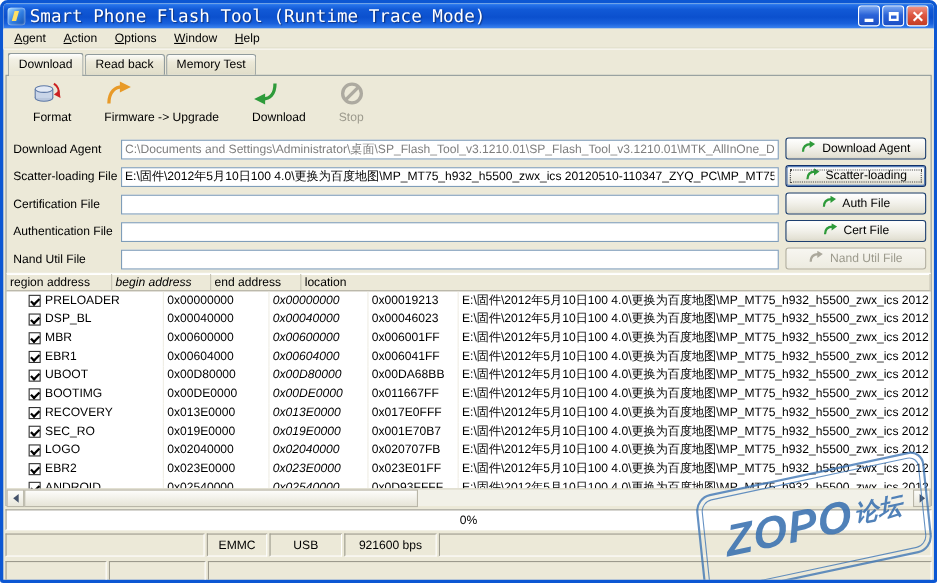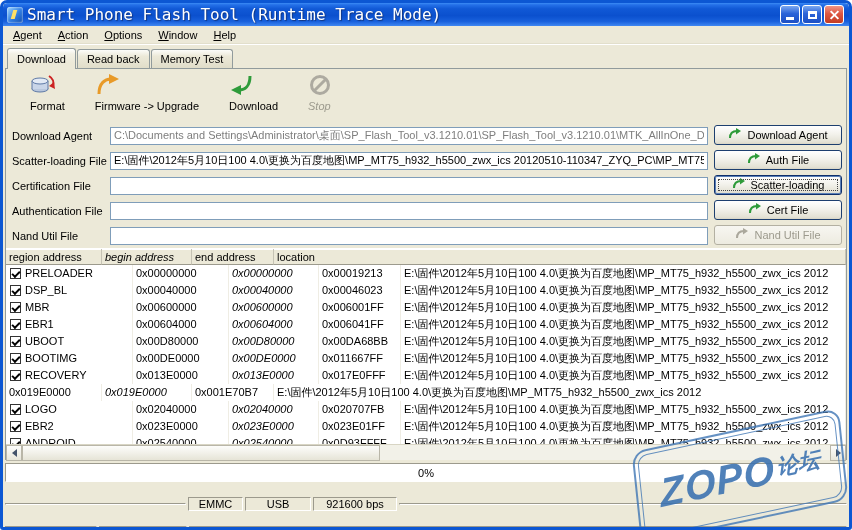--- a/index.html
+++ b/index.html
@@ -45,21 +45,21 @@
     margin-bottom:-1px;position:relative;z-index:3;}
 
   
   .tabpage{margin:0 2px;height:392px;border:1px solid #919B9C;background:#ECE9D8;
     display:flex;flex-direction:column;position:relative;z-index:1;}
 
   
   .toolbar{height:52px;flex:none;display:flex;padding:4px 0 0 24px;}
   .tool{display:flex;flex-direction:column;margin-right:30px;cursor:default;}
   .tool .tool-label{margin-top:1px;white-space:nowrap;}
-  .tool.disabled .tool-label{color:#9C9A8D;font-style:italic;}
+  .tool.disabled .tool-label{color:#9C9A8D;}
   .cbgroup{display:flex;align-items:center;gap:6px;margin:13px 0 0 24px;}
   .cb{width:13px;height:13px;background:#fff;border:1px solid #6B87A5;box-shadow:inset 1px 1px 2px #CFD9E4;}
 
   
   .form{flex:none;display:flex;padding:2px 3px 0 6px;}
   .fleft{flex:1;min-width:0;}
   .frow{display:flex;align-items:center;height:25px;}
   .flabel{width:98px;flex:none;white-space:nowrap;}
   .finput{flex:1;min-width:0;height:18px;border:1px solid #7F9DB9;background:#fff;
     font:11px "Liberation Sans",sans-serif;padding:1px 3px;margin-right:6px;}
@@ -77,39 +77,39 @@
   .th{padding:0 3px;border-right:1px solid #C6C3B4;border-bottom:1px solid #9C9A8D;
     box-shadow:inset 0 1px 0 #FFFFFF;white-space:nowrap;overflow:hidden;}
   .c0{width:127px;flex:none;}
   .c1{width:96px;flex:none;}
   .c2{width:90px;flex:none;font-style:italic;}
   .c3{width:82px;flex:none;}
   .c4{flex:1;min-width:0;}
   .tbody{height:179px;flex:none;overflow:hidden;background:#fff;}
   .trow{display:flex;height:17px;line-height:17px;}
   .td{padding:0 3px;border-right:1px solid #EFEDE4;white-space:nowrap;overflow:hidden;}
-  .td.c0{display:flex;align-items:center;gap:4px;padding-left:4px;}
+  .td.c0{display:flex;align-items:center;gap:4px;padding-left:4px;margin-left:16px;}
   .chk{width:11px;height:11px;border:1px solid #333;background:#fff;position:relative;flex:none;}
   .chk::after{content:"";position:absolute;left:1px;top:2px;width:6px;height:3px;
     border-left:2px solid #000;border-bottom:2px solid #000;transform:rotate(-45deg);}
 
   
   .hscroll{flex:none;height:16px;display:flex;background:#F2F1E8;border-top:1px solid #D8D5C4;}
   .sbtn{width:16px;height:16px;flex:none;background:linear-gradient(180deg,#FDFDFB,#E8E6DA);
     border:1px solid #B9B6A8;display:flex;align-items:center;justify-content:center;}
   .tri-left{width:0;height:0;border:4px solid transparent;border-right:5px solid #44536B;margin-left:-4px;}
   .tri-right{width:0;height:0;border:4px solid transparent;border-left:5px solid #44536B;margin-right:-4px;}
   .strack{flex:1;position:relative;}
   .sthumb{position:absolute;left:0;top:0;width:358px;height:16px;border:1px solid #B9B6A8;
     background:linear-gradient(180deg,#FDFDFB,#E6E4D7);}
 
   
   .sunken{border:1px solid;border-color:#9C9A8D #FFFFFF #FFFFFF #9C9A8D;}
   .progress{margin:3px 2px 0;height:19px;background:#fff;display:flex;align-items:center;justify-content:center;}
-  .statusbar{margin:3px 2px 4px;height:37px;display:flex;gap:2px;align-items:center;}
+  .statusbar{margin:3px 2px 4px;height:21px;display:flex;gap:2px;}
   .statusbar2{margin:3px 2px 0;height:24px;display:flex;gap:2px;}
   .seg{display:flex;align-items:center;justify-content:center;white-space:nowrap;}
   .s0{width:181px;flex:none;}
   .s1{width:55px;flex:none;}
   .s2{width:66px;flex:none;}
   .s3{width:84px;flex:none;}
   .sfill{flex:1;}
   .b0{width:92px;flex:none;}
   .b1{width:88px;flex:none;}
 
@@ -225,34 +225,34 @@
         </div>
       </div>
       <div class="fright">
         <span class="xpbtn">
           <span><svg viewBox="0 0 14 12" width="14" height="12">
                 <path d="M2 10 C2 5 5 3 9 3" fill="none" stroke="#2E9B3A" stroke-width="2"></path>
                 <polygon points="8,0 13,3 8,6.5" fill="#2E9B3A"></polygon>
               </svg></span>
           <span>Download Agent</span>
         </span>
+        <span class="xpbtn focused">
+          <span><svg viewBox="0 0 14 12" width="14" height="12">
+                <path d="M2 10 C2 5 5 3 9 3" fill="none" stroke="#2E9B3A" stroke-width="2"></path>
+                <polygon points="8,0 13,3 8,6.5" fill="#2E9B3A"></polygon>
+              </svg></span>
+          <span>Scatter-loading</span>
+        </span>
         <span class="xpbtn">
           <span><svg viewBox="0 0 14 12" width="14" height="12">
                 <path d="M2 10 C2 5 5 3 9 3" fill="none" stroke="#2E9B3A" stroke-width="2"></path>
                 <polygon points="8,0 13,3 8,6.5" fill="#2E9B3A"></polygon>
               </svg></span>
           <span>Auth File</span>
         </span>
-        <span class="xpbtn focused">
-          <span><svg viewBox="0 0 14 12" width="14" height="12">
-                <path d="M2 10 C2 5 5 3 9 3" fill="none" stroke="#2E9B3A" stroke-width="2"></path>
-                <polygon points="8,0 13,3 8,6.5" fill="#2E9B3A"></polygon>
-              </svg></span>
-          <span>Scatter-loading</span>
-        </span>
         <span class="xpbtn">
           <span><svg viewBox="0 0 14 12" width="14" height="12">
                 <path d="M2 10 C2 5 5 3 9 3" fill="none" stroke="#2E9B3A" stroke-width="2"></path>
                 <polygon points="8,0 13,3 8,6.5" fill="#2E9B3A"></polygon>
               </svg></span>
           <span>Cert File</span>
         </span>
         <span class="xpbtn disabled">
           <span><svg viewBox="0 0 14 12" width="14" height="12">
                 <path d="M2 10 C2 5 5 3 9 3" fill="none" stroke="#ABA89C" stroke-width="2"></path>
@@ -335,20 +335,24 @@
         <div class="td c0">
             <span class="chk"></span>
             <span>RECOVERY</span>
           </div>
         <div class="td c1">0x013E0000</div>
         <div class="td c2">0x013E0000</div>
         <div class="td c3">0x017E0FFF</div>
         <div class="td c4">E:\固件\2012年5月10日100 4.0\更换为百度地图\MP_MT75_h932_h5500_zwx_ics 2012</div>
       </div>
       <div class="trow">
+        <div class="td c0">
+            <span class="chk"></span>
+            <span>SEC_RO</span>
+          </div>
         <div class="td c1">0x019E0000</div>
         <div class="td c2">0x019E0000</div>
         <div class="td c3">0x001E70B7</div>
         <div class="td c4">E:\固件\2012年5月10日100 4.0\更换为百度地图\MP_MT75_h932_h5500_zwx_ics 2012</div>
       </div>
       <div class="trow">
         <div class="td c0">
             <span class="chk"></span>
             <span>LOGO</span>
           </div>

